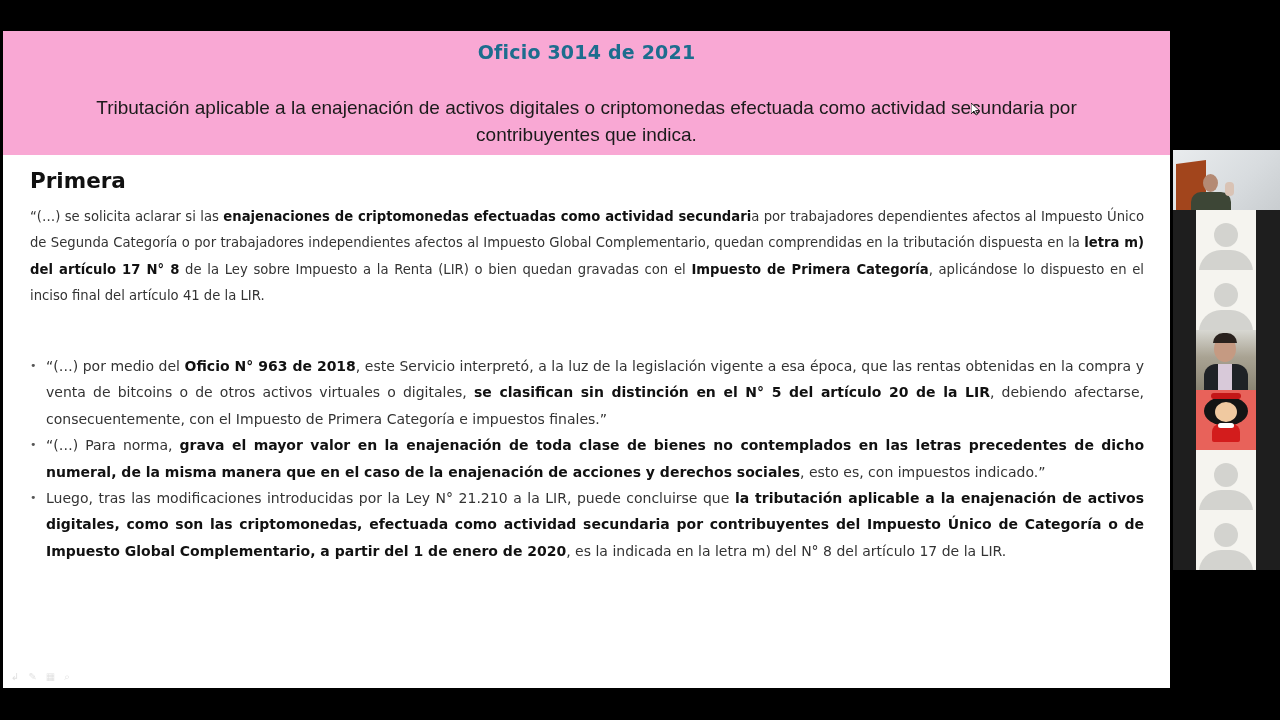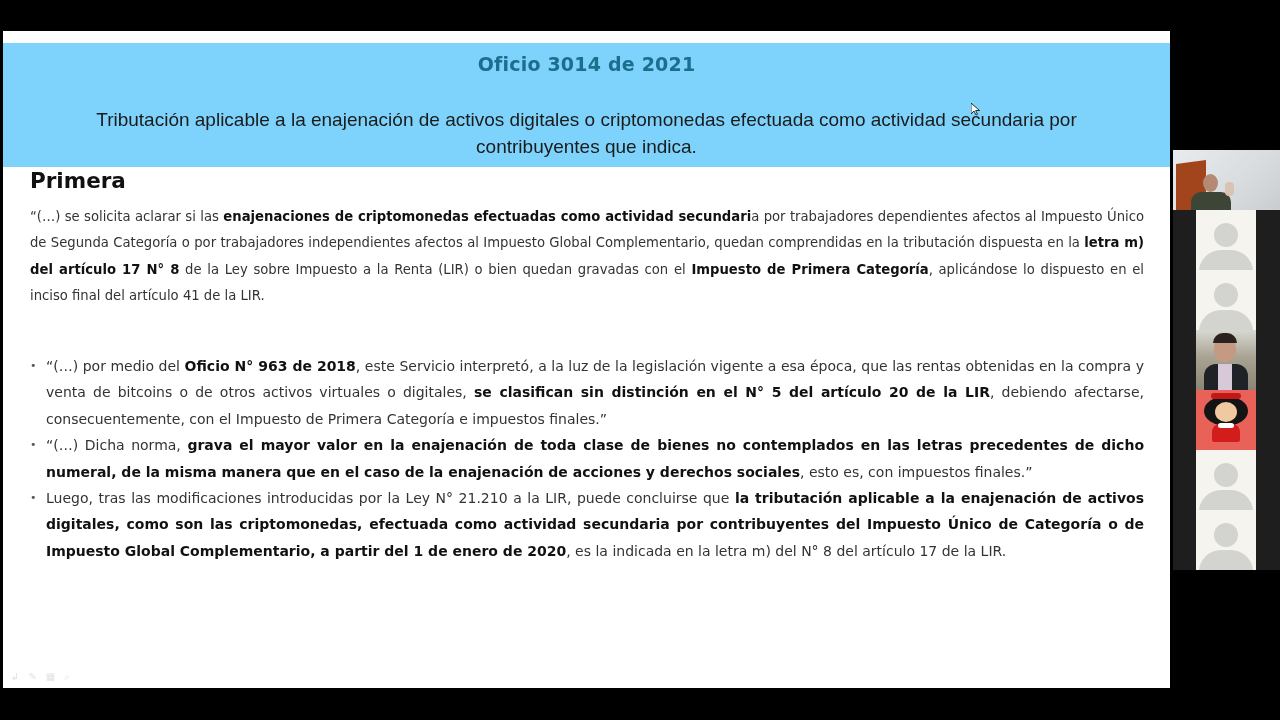--- a/index.html
+++ b/index.html
@@ -1,19 +1,19 @@
 <!DOCTYPE html>
 <html><head>
 <meta charset="utf-8">
 <style>
   html, body { margin:0; padding:0; }
   body { width:1280px; height:720px; background:#000; position:relative; overflow:hidden;
          font-family:"DejaVu Sans", sans-serif; }
   .slide { position:absolute; left:3px; top:31px; width:1167px; height:657px; background:#fff; overflow:hidden; }
-  .header { position:absolute; left:0; top:12px; width:1167px; height:124px; background:#7dd3fc; }
+  .header { position:absolute; left:0; top:0; width:1167px; height:124px; background:#f9a8d4; }
   .title { position:absolute; left:0; width:100%; top:10px; text-align:center; color:#1d6d8e;
            font-weight:bold; font-size:19px; letter-spacing:0.2px; }
   .subtitle { position:absolute; left:30px; right:30px; top:63px; text-align:center; color:#1b1b1b;
               font-family:"Liberation Sans", sans-serif; font-size:19px; line-height:27px; }
   .h2 { position:absolute; left:27px; font-weight:bold; font-size:21.5px; color:#111; }
   .para { position:absolute; left:27px; width:1114px; font-size:13.2px; line-height:26.4px; color:#333;
           text-align:justify; text-align-last:left; }
   .para b { color:#111; }
   ul.bullets { position:absolute; left:27px; width:1114px; margin:0; padding:0; list-style:none; }
   ul.bullets li { position:relative; padding-left:16px; font-size:14px; line-height:26.4px; color:#333;
@@ -53,21 +53,21 @@
   <div class="header">
     <div class="title">Oficio 3014 de 2021</div>
     <div class="subtitle">Tributación aplicable a la enajenación de activos digitales o criptomonedas efectuada como actividad secundaria por contribuyentes que indica.</div>
   </div>
 
   <div class="h2" style="top:137px;">Primera</div>
   <div class="para" id="contexto-para" style="top:173px;"><span>“(…) se solicita aclarar si las </span><b>enajenaciones de criptomonedas efectuadas como actividad secundari</b><span>a por trabajadores dependientes afectos al Impuesto Único de Segunda Categoría o por trabajadores independientes afectos al Impuesto Global Complementario, quedan comprendidas en la tributación dispuesta en la </span><b>letra m) del artículo 17 N° 8</b><span> de la Ley sobre Impuesto a la Renta (LIR) o bien quedan gravadas con el </span><b>Impuesto de Primera Categoría</b><span>, aplicándose lo dispuesto en el inciso final del artículo 41 de la LIR.</span></div>
 
   <ul class="bullets" id="analisis-list" style="top:322px;">
       <li><span>“(…) por medio del </span><b>Oficio N° 963 de 2018</b><span>, este Servicio interpretó, a la luz de la legislación vigente a esa época, que las rentas obtenidas en la compra y venta de bitcoins o de otros activos virtuales o digitales, </span><b>se clasifican sin distinción en el N° 5 del artículo 20 de la LIR</b><span>, debiendo afectarse, consecuentemente, con el Impuesto de Primera Categoría e impuestos finales.”</span></li>
-      <li><span>“(…) Dicha norma, </span><b>grava el mayor valor en la enajenación de toda clase de bienes no contemplados en las letras precedentes de dicho numeral, de la misma manera que en el caso de la enajenación de acciones y derechos sociales</b><span>, esto es, con impuestos finales.”</span></li>
+      <li><span>“(…) Para norma, </span><b>grava el mayor valor en la enajenación de toda clase de bienes no contemplados en las letras precedentes de dicho numeral, de la misma manera que en el caso de la enajenación de acciones y derechos sociales</b><span>, esto es, con impuestos indicado.”</span></li>
       <li><span>Luego, tras las modificaciones introducidas por la Ley N° 21.210 a la LIR, puede concluirse que </span><b>la tributación aplicable a la enajenación de activos digitales, como son las criptomonedas, efectuada como actividad secundaria por contribuyentes del Impuesto Único de Categoría o de Impuesto Global Complementario, a partir del 1 de enero de 2020</b><span>, es la indicada en la letra m) del N° 8 del artículo 17 de la LIR.</span></li>
     </ul>
 
   <div class="toolbar">
     <span>↲</span>
     <span>✎</span>
     <span>▦</span>
     <span>⌕</span>
   </div>
 </div>

